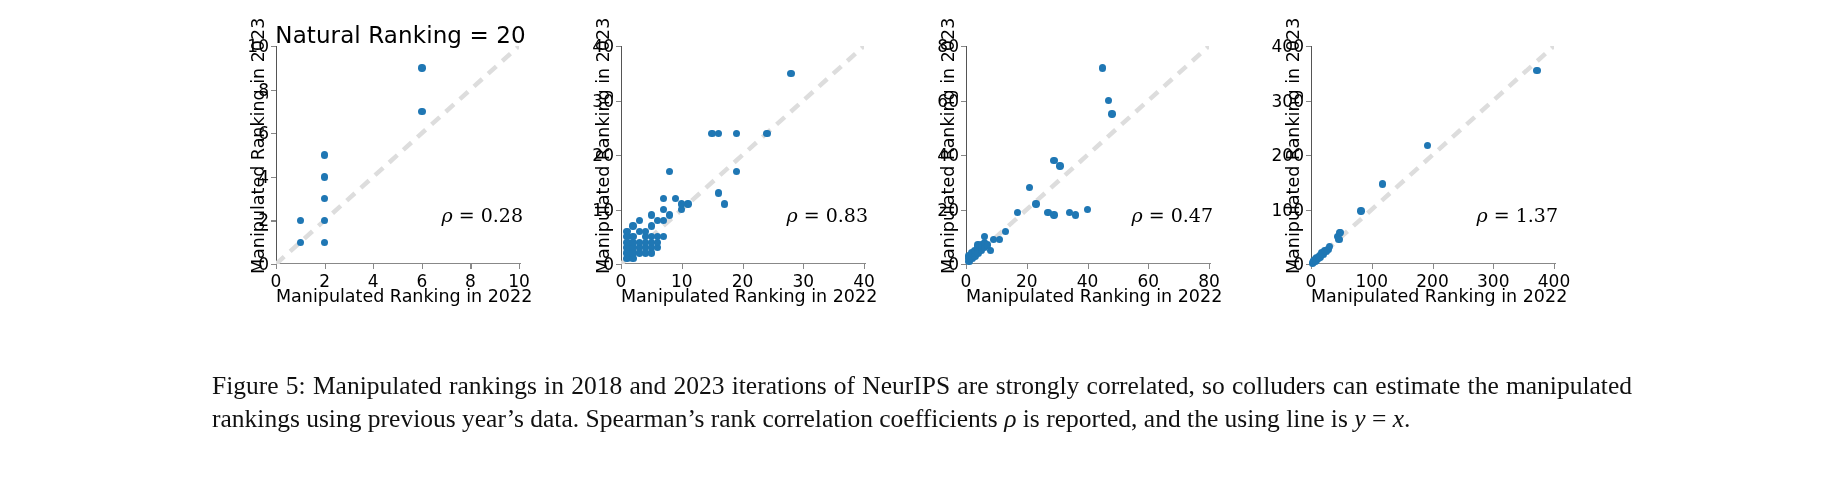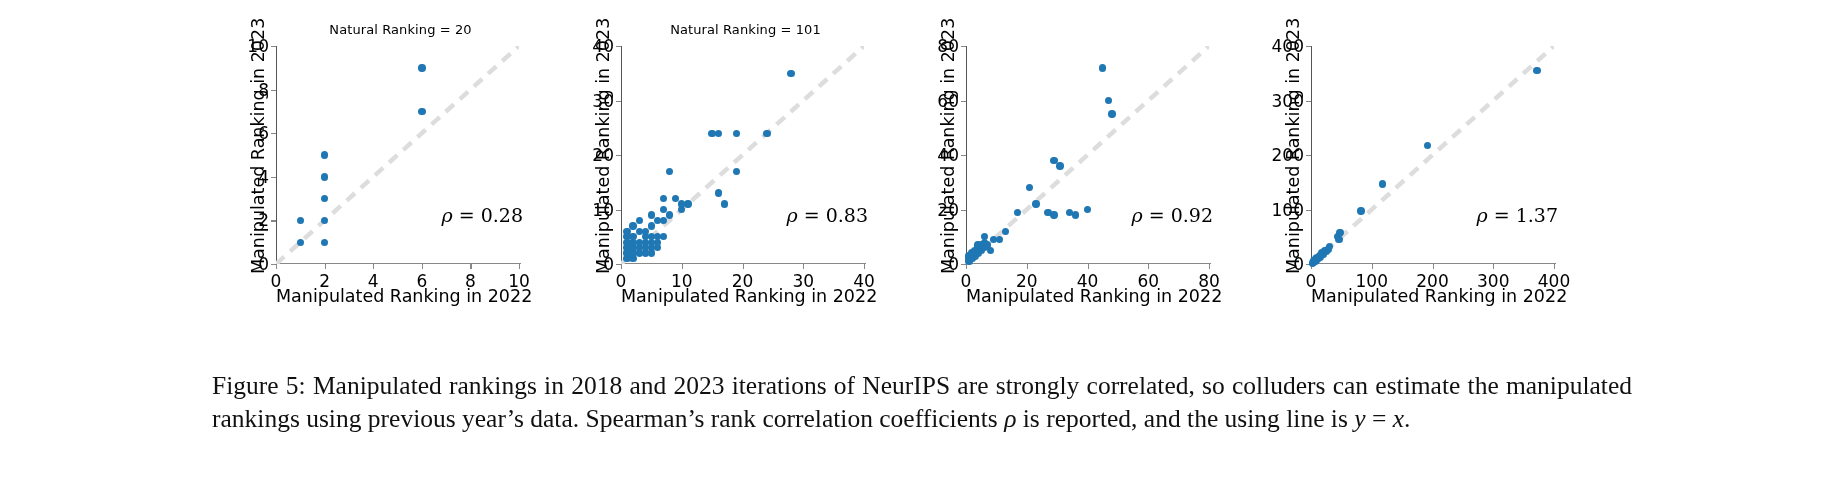--- a/index.html
+++ b/index.html
@@ -38,21 +38,21 @@
     width: 345px;
     height: 290px;
   }
 
   .panel-title {
     position: absolute;
     top: 0px;
     left: 0;
     width: 100%;
     text-align: center;
-    font-size: 13px;
+    font-size: 23px;
     font-family: "DejaVu Sans", sans-serif;
     color: #000000;
     letter-spacing: 0.1px;
     white-space: nowrap;
   }
 
   
   .axes {
     position: absolute;
     left: 48px;
@@ -246,21 +246,20 @@
         <div class="rho" style="right:-4px; bottom:38px;">
           <span class="sym">ρ</span>
           <span>= 0.28</span>
         </div>
       </div>
       <div class="xlabel">Manipulated Ranking in 2022</div>
       <div class="ylabel">Manipulated Ranking in 2023</div>
     </div>
 
     <div class="panel">
-      <div class="panel-title">Natural Ranking = 101</div>
       <div class="axes">
         <div class="axes-inner">
           <div class="spine-left"></div>
           <div class="spine-bottom"></div>
           <svg class="identity-line" viewBox="0 0 243 218" preserveAspectRatio="none">
             <line x1="0" y1="218" x2="243" y2="0" stroke="#dddddd" stroke-width="4.5" stroke-dasharray="11,8" stroke-linecap="butt"></line>
           </svg>
         <div class="tick-x" style="left: 0px;"></div>
             <div class="ticklabel-x" style="left: 0px;">0</div>
             <div class="tick-x" style="left: 60.75px;"></div>
@@ -401,21 +400,21 @@
             <div class="pt" style="left: 109.35px; bottom: 49.05px; background: rgb(31, 119, 180);"></div>
             <div class="pt" style="left: 82.0125px; bottom: 51.775px; background: rgb(31, 119, 180);"></div>
             <div class="pt" style="left: 88.0875px; bottom: 49.05px; background: rgb(31, 119, 180);"></div>
             <div class="pt" style="left: 121.5px; bottom: 54.5px; background: rgb(31, 119, 180);"></div>
             <div class="pt" style="left: 136.688px; bottom: 196.2px; background: rgb(31, 119, 180);"></div>
             <div class="pt" style="left: 142.762px; bottom: 163.5px; background: rgb(31, 119, 180);"></div>
             <div class="pt" style="left: 145.8px; bottom: 149.875px; background: rgb(31, 119, 180);"></div>
           </div>
         <div class="rho" style="right:-4px; bottom:38px;">
           <span class="sym">ρ</span>
-          <span>= 0.92</span>
+          <span>= 0.47</span>
         </div>
       </div>
       <div class="xlabel">Manipulated Ranking in 2022</div>
       <div class="ylabel">Manipulated Ranking in 2023</div>
     </div>
 
     <div class="panel">
       <div class="axes">
         <div class="axes-inner">
           <div class="spine-left"></div>

